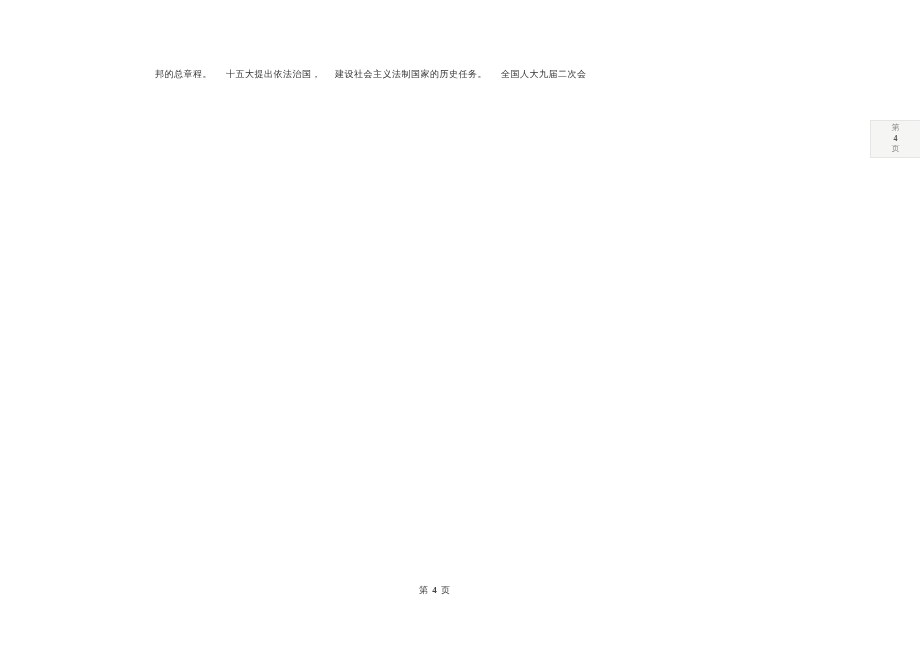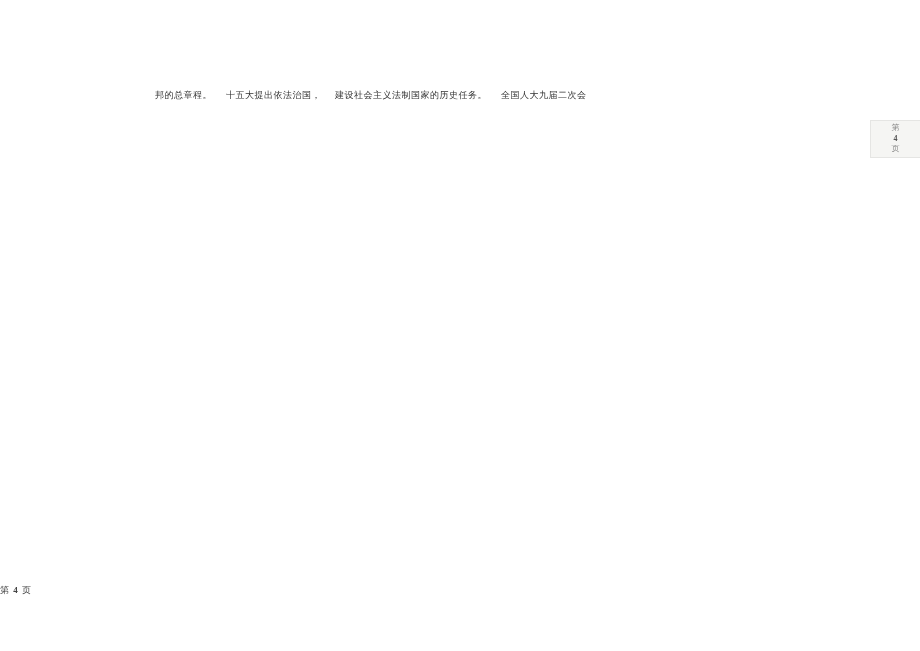--- a/index.html
+++ b/index.html
@@ -28,34 +28,33 @@
       left: 155px;
       top: 67px;
       width: 570px;
     }
     .body-text {
       font-size: 9px;
       color: #333333;
       line-height: 1.7;
       text-align: justify;
       letter-spacing: 0.5px;
-      margin-top: 21px;
     }
     .body-text .line1 {
       display: block;
     }
     .body-text .seg {
       margin-right: 14px;
     }
     .page-footer {
       position: absolute;
       left: 0;
       bottom: 54px;
       width: 870px;
-      text-align: left;
+      text-align: center;
       font-size: 9px;
       color: #444444;
       letter-spacing: 1px;
     }
     .page-footer .num {
       font-weight: bold;
     }
     .side-tab {
       position: absolute;
       right: 0;

